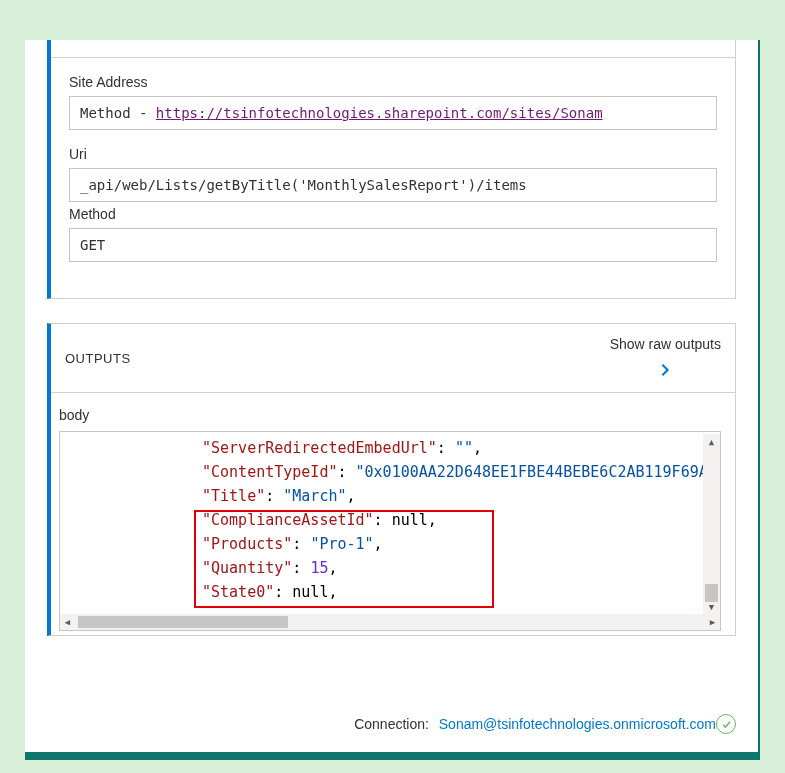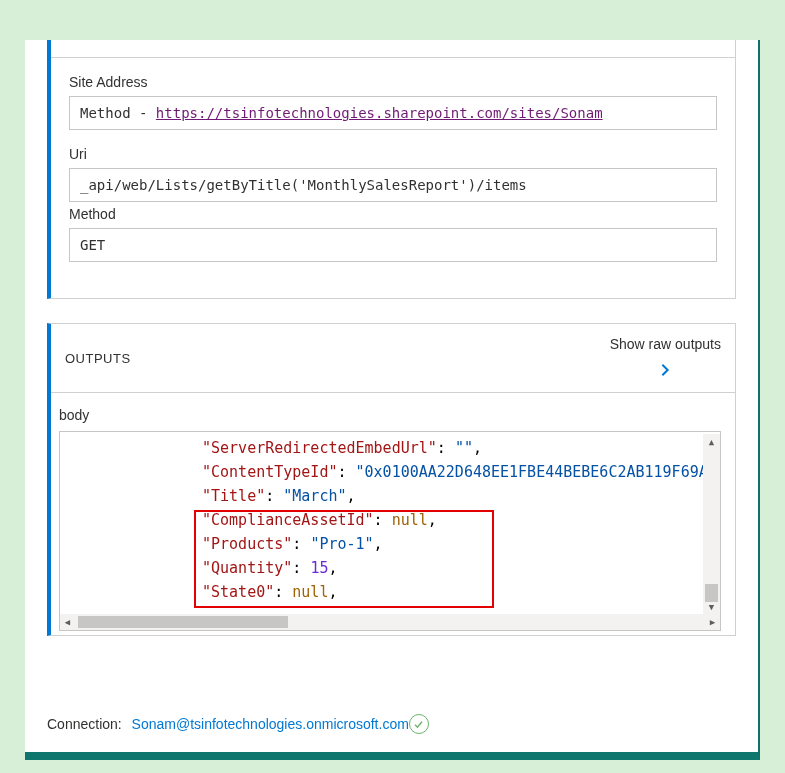--- a/index.html
+++ b/index.html
@@ -96,21 +96,21 @@
       overflow: hidden;
     }
     .code-lines {
       padding: 4px 8px 4px 12px;
       white-space: pre;
       line-height: 1.6;
     }
     .jk { color: #a31515; }
     .js { color: #0451a5; }
     .jn { color: #6d28d9; }
-    .jnull { color: #a16207; text-align: right; }
+    .jnull { color: #000000; text-align: right; }
     .jp { color: #000; }
     .highlight-box {
       position: absolute;
       border: 2.5px solid #e30000;
       left: 134px;
       top: 78px;
       width: 300px;
       height: 98px;
       pointer-events: none;
     }
@@ -150,21 +150,21 @@
       display: flex; align-items: center; justify-content: center;
       font-size: 9px; color: #605e5c;
     }
     .scroll-h .arrow-l { left: 0; }
     .scroll-h .arrow-r { right: 0; }
     .footer {
       position: absolute;
       left: 22px; right: 22px;
       bottom: 18px;
       display: flex;
-      justify-content: flex-start;
+      justify-content: flex-end;
       align-items: center;
     }
     .conn-label { color: #323130; font-size: 14px; }
     .conn-link { color: #0078d4; text-decoration: none; margin-left: 6px; }
     .check-icon {
       width: 20px; height: 20px;
       border: 1.5px solid #6bb36b;
       border-radius: 50%;
       display: inline-flex; align-items: center; justify-content: center;
     }

